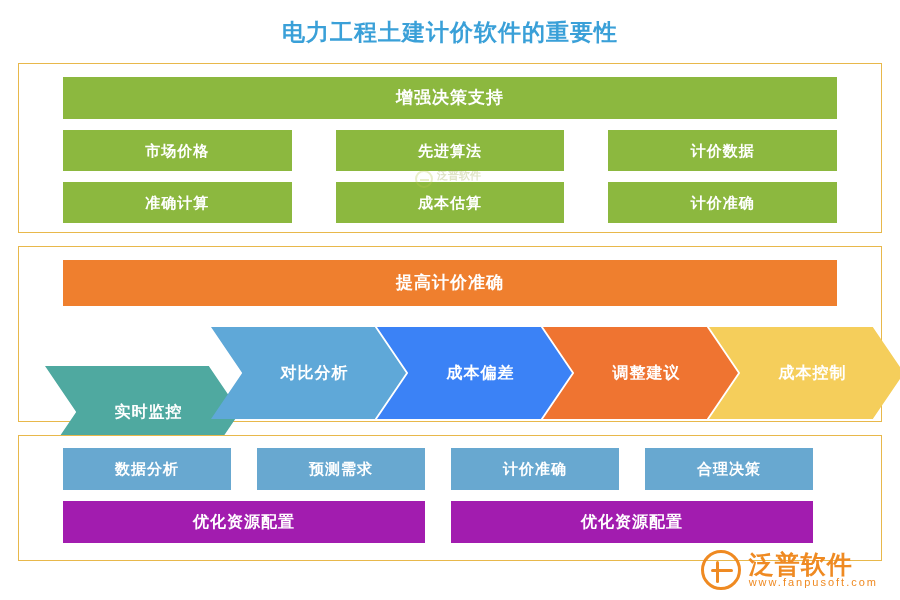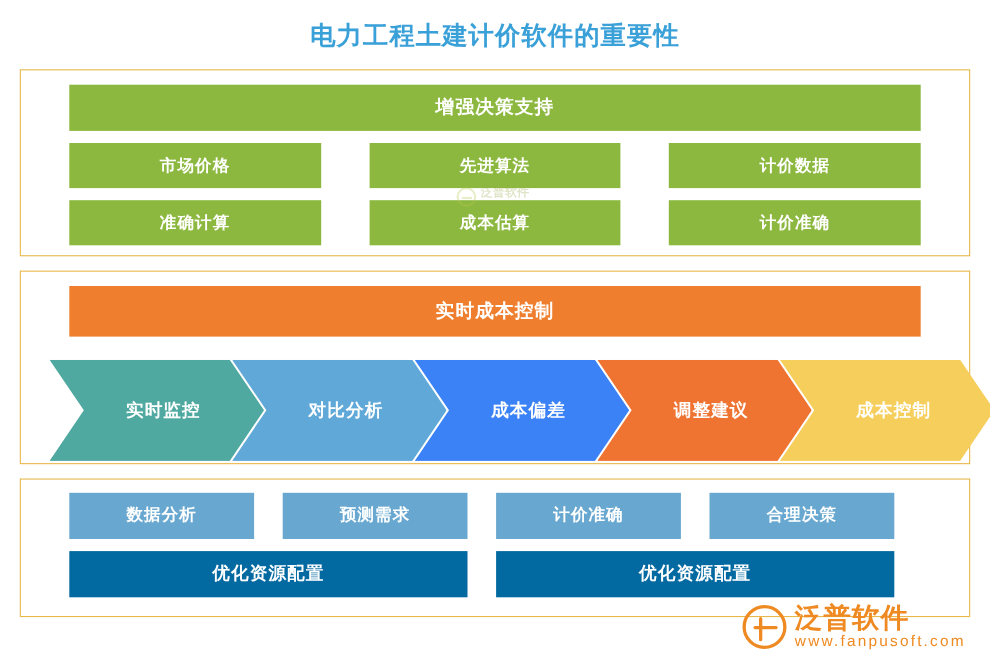--- a/index.html
+++ b/index.html
@@ -101,21 +101,21 @@
     font-size: 15px;
     font-weight: bold;
     text-align: center;
     height: 42px;
     line-height: 42px;
     letter-spacing: 1px;
   }
   .blue-row2 { display: flex; gap: 26px; margin-top: 11px; }
   .blue-wide {
     flex: 1;
-    background: #0369a1;
+    background: #a21caf;
     color: #ffffff;
     font-size: 16px;
     font-weight: bold;
     text-align: center;
     height: 42px;
     line-height: 42px;
     letter-spacing: 1px;
   }
   
   .wm-center {
@@ -179,21 +179,21 @@
     border-radius: 2px;
   }
   .logo .ltext { line-height: 1.05; }
   .logo .lmain {
     font-size: 25px;
     font-weight: bold;
     color: #ef8a22;
     letter-spacing: 1px;
   }
   .logo .lsub {
-    font-size: 14px;
+    font-size: 11px;
     color: #ef8a22;
     letter-spacing: 2px;
   }
 </style>
 </head>
 <body>
 
 <div class="title">电力工程土建计价软件的重要性</div>
 
 <div class="panel" id="panel1">
@@ -212,23 +212,23 @@
 
 <div class="wm-center">
   <div class="ring"></div>
   <div class="wtxt">
     <span>泛普软件</span>
     <small>fanpusoft.com</small>
   </div>
 </div>
 
 <div class="panel" id="panel2">
-  <div class="orange-head">实时成本控制</div>
+  <div class="orange-head">提高计价准确</div>
   <div class="chev-row">
-    <div class="chev first" style="left:0px; background:#4fa9a0;">实时监控</div>
+    <div class="chev first" style="left:0px; background:#4fa9a0;margin-top:39px;">实时监控</div>
     <div class="chev" style="left:166px; background:#5fa8d8;">对比分析</div>
     <div class="chev" style="left:332px; background:#3b82f6;">成本偏差</div>
     <div class="chev" style="left:498px; background:#ef7431;">调整建议</div>
     <div class="chev" style="left:664px; background:#f5ce5b;">成本控制</div>
   </div>
 </div>
 
 <div class="panel" id="panel3">
   <div class="blue-row1">
     <div class="blue-cell">数据分析</div>

